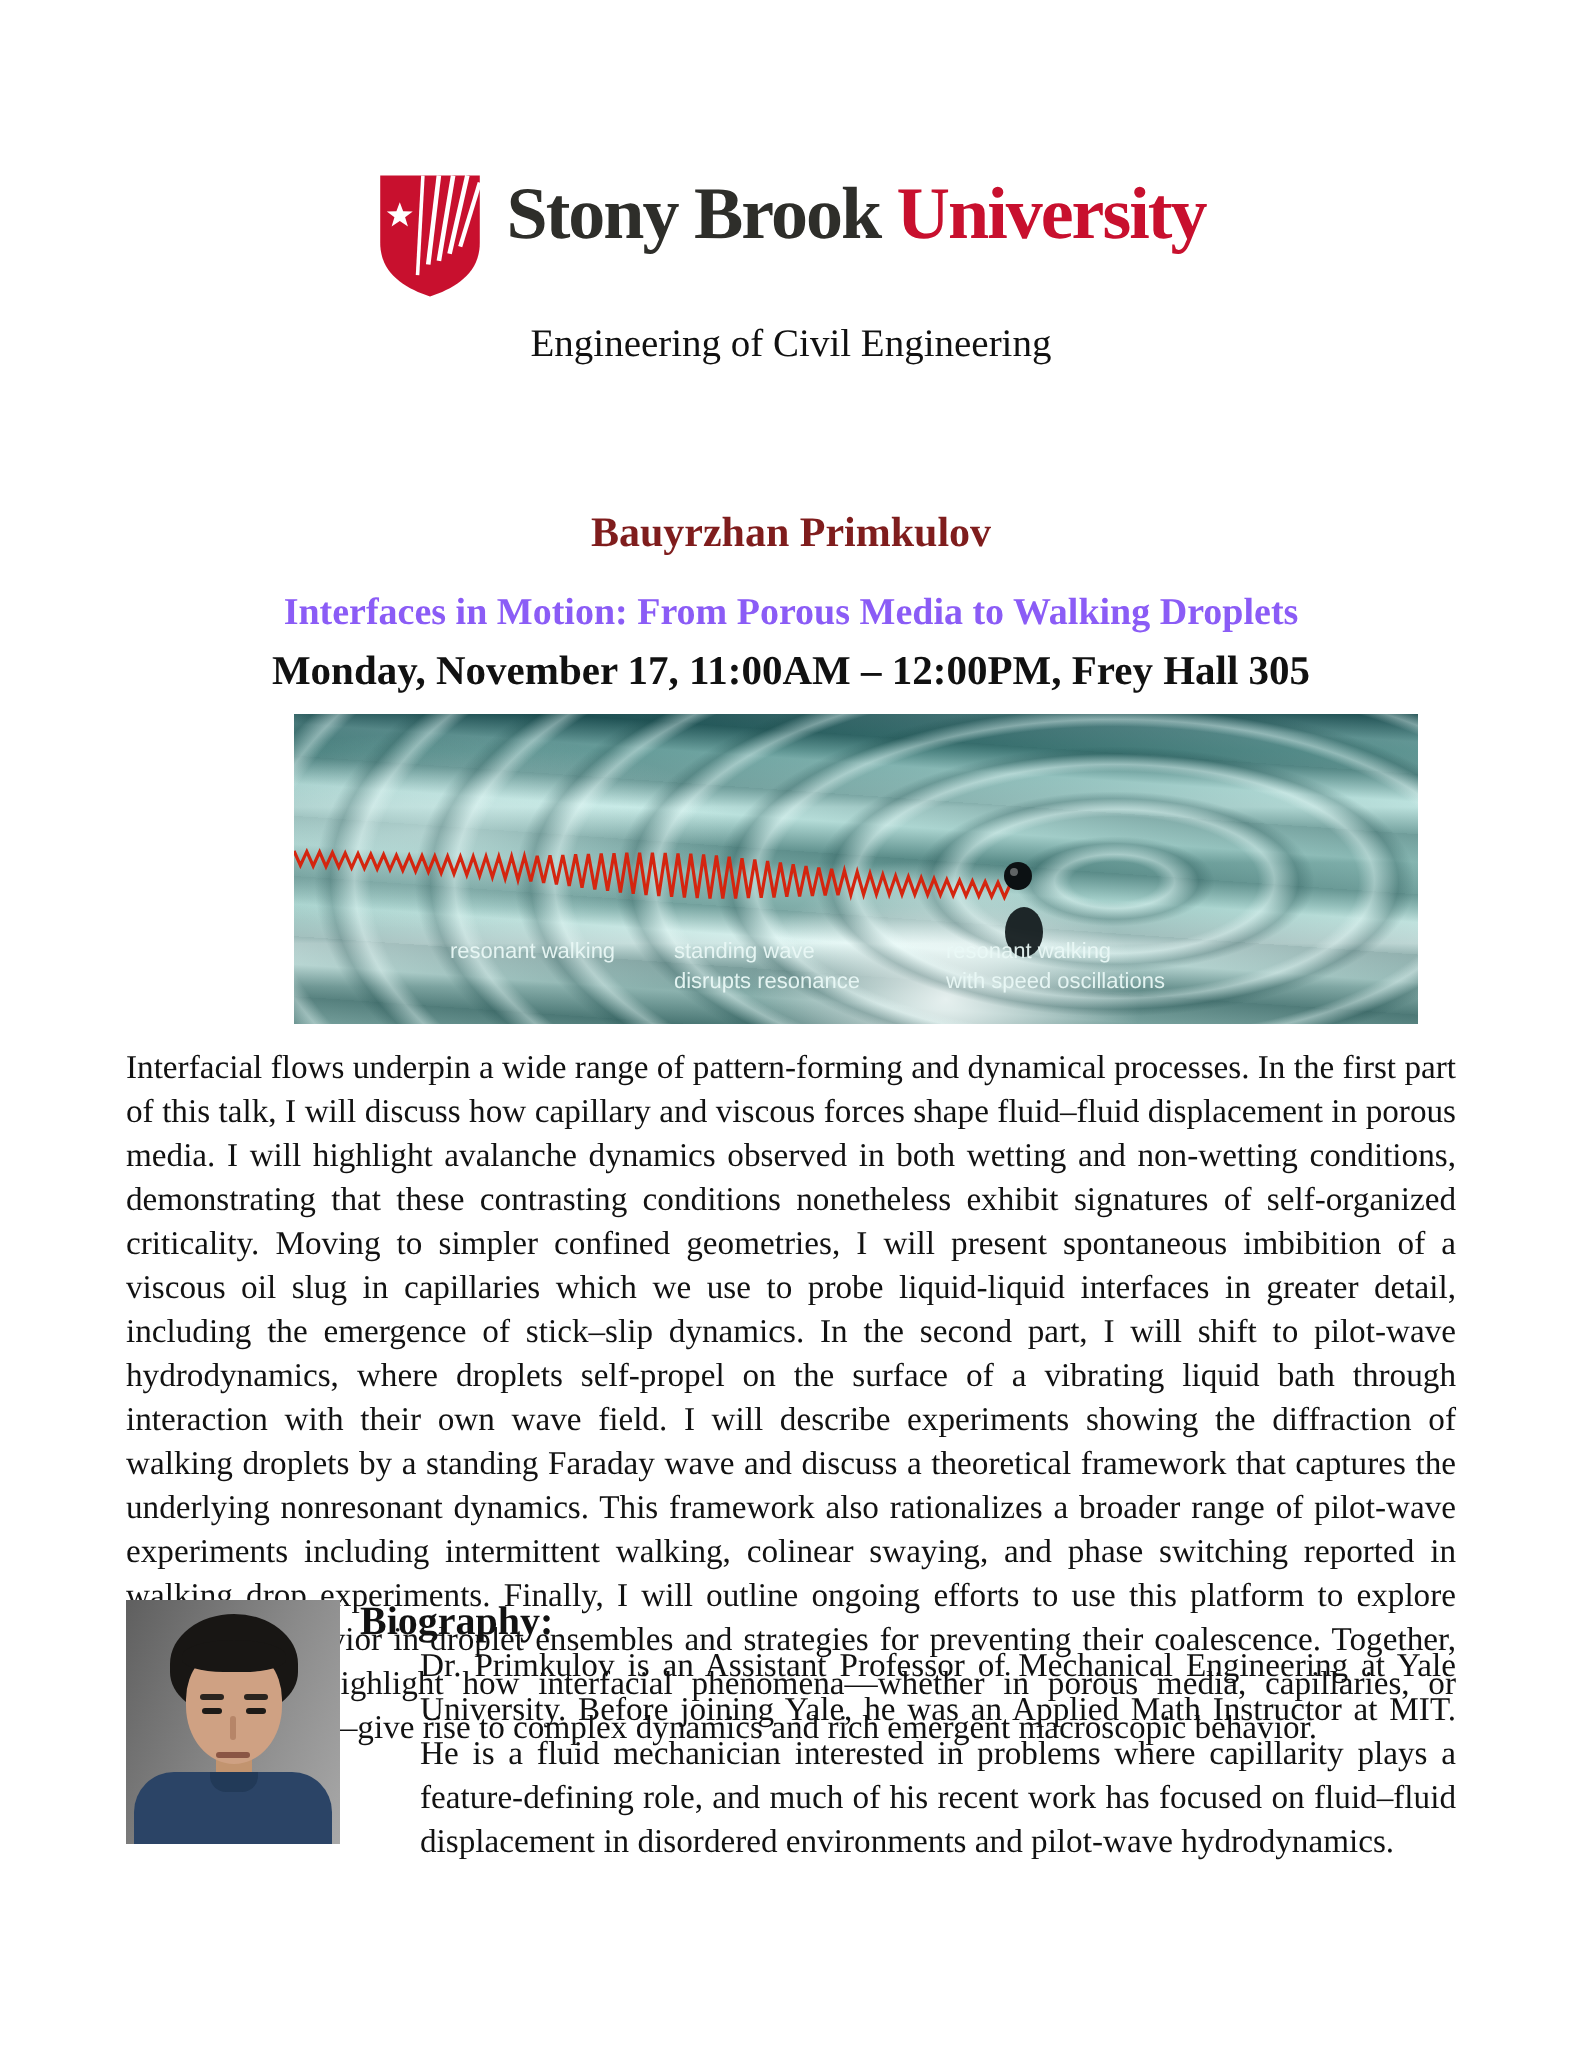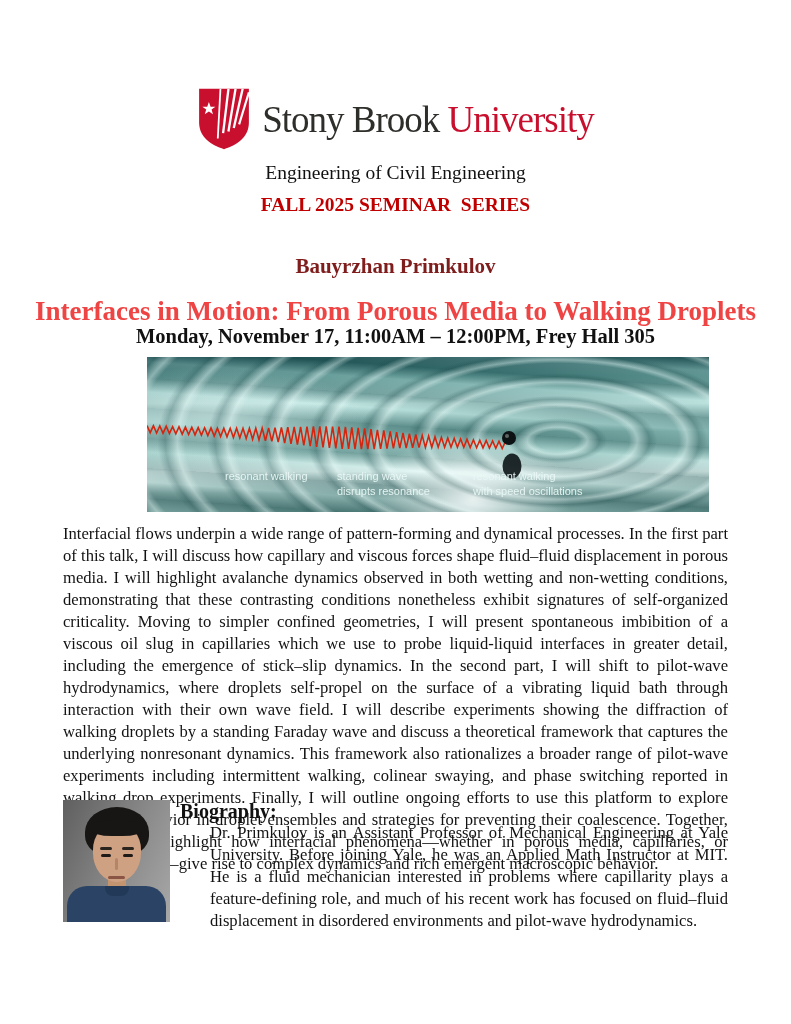--- a/index.html
+++ b/index.html
@@ -9,35 +9,35 @@
     font-family: "Liberation Serif", serif;
     color: #1b1b1b;
     position: relative;
     overflow: hidden;
   }
   .page { position: absolute; inset: 0; background: #fff; }
 
   
   .logo-row {
     position: absolute; top: 86px; left: 0; width: 100%; height: 66px;
-    display: flex; justify-content: center; align-items: center; gap: 11px;
+    display: flex; justify-content: center; align-items: flex-start; gap: 11px; font-weight: bold;
   }
   .shield { width: 54px; height: 64px; display: block; }
   .wordmark { font-size: 37px; letter-spacing: -1px; white-space: pre; }
   .wordmark .stony { color: #2e2e2a; }
   .wordmark .univ  { color: #c8102e; }
 
   
   .cline { position: absolute; left: 0; width: 100%; text-align: center; }
   .dept       { top: 162px; font-size: 19.5px; color: #111; }
   .series     { top: 194px; font-size: 19.5px; font-weight: bold; color: #c00000; white-space: pre; }
   .speaker    { top: 226px; font-size: 21px;   font-weight: bold; color: #7f1d1d; margin-top: 28px; }
   .affil1     { top: 253px; font-size: 17px; }
   .affil2     { top: 272px; font-size: 17px; }
-  .talk-title { top: 296px; font-size: 27px; font-weight: bold; color: #ef4444; }
+  .talk-title { top: 296px; font-size: 19px; font-weight: bold; color: #8b5cf6; }
   .talk-when  { top: 325px; font-size: 20.5px; font-weight: bold; color: #111; }
 
   
   .hero {
     position: absolute; top: 357px; left: 147px; width: 562px; height: 155px;
     overflow: hidden;
     background-color: #5d9b96;
     background-image:
       repeating-radial-gradient(ellipse 300px 135px at 73% 54%,
         rgba(255,255,255,0) 0px, rgba(255,255,255,0) 22px,
@@ -105,21 +105,20 @@
       <path d="M35 2 L29 52" stroke="#ffffff" stroke-width="2.6" fill="none"></path>
       <path d="M43 2 L35 50" stroke="#ffffff" stroke-width="2.6" fill="none"></path>
       <path d="M51 2 L41 46" stroke="#ffffff" stroke-width="2.6" fill="none"></path>
       <path d="M58 6 L47 42" stroke="#ffffff" stroke-width="2.4" fill="none"></path>
       <polygon fill="#ffffff" points="13,17 14.9,22.1 20.3,22.2 16,25.4 17.6,30.6 13,27.5 8.4,30.6 10,25.4 5.7,22.2 11.1,22.1"></polygon>
     </svg>
     <div class="wordmark"><span class="stony">Stony Brook </span><span class="univ">University</span></div>
   </div>
 
   <div class="cline dept">Engineering of Civil Engineering</div>
-  <div class="cline series">FALL 2025 SEMINAR  SERIES</div>
   <div class="cline speaker">Bauyrzhan Primkulov</div>
   <div class="cline talk-title">Interfaces in Motion: From Porous Media to Walking Droplets</div>
   <div class="cline talk-when">Monday, November 17, 11:00AM – 12:00PM, Frey Hall 305</div>
 
   <figure class="hero">
     <svg class="wave-svg" viewBox="0 0 502 155" width="502" height="155" aria-hidden="true">
       <polyline id="red-wave" fill="none" stroke="#d4250f" stroke-width="1.6" points="0.0,68.5 3.2,75.7 6.4,68.8 9.6,76.0 12.8,69.0 16.0,76.3 19.2,69.3 22.4,76.6 25.6,69.6 28.8,76.9 32.0,69.8 35.2,77.2 38.4,70.1 41.6,77.5 44.8,70.3 48.0,77.9 51.2,70.6 54.4,78.2 57.6,70.8 60.8,78.6 64.0,70.9 67.2,79.0 70.4,71.1 73.6,79.5 76.8,71.2 80.0,79.9 83.2,71.3 86.4,80.5 89.6,71.3 92.8,81.0 96.0,71.3 99.2,81.6 102.4,71.3 105.6,82.3 108.8,71.2 112.0,82.9 115.2,71.1 118.4,83.7 121.6,70.9 124.8,84.4 128.0,70.7 131.2,85.2 134.4,70.5 137.6,86.0 140.8,70.2 144.0,86.9 147.2,70.0 150.4,87.7 153.6,69.8 156.8,88.4 160.0,69.6 163.2,89.2 166.4,69.4 169.6,89.9 172.8,69.4 176.0,90.5 179.2,69.4 182.4,91.0 185.6,69.5 188.8,91.4 192.0,69.7 195.2,91.8 198.4,69.9 201.6,92.0 204.8,70.3 208.0,92.2 211.2,70.8 214.4,92.2 217.6,71.4 220.8,92.2 224.0,72.1 227.2,92.0 230.4,72.8 233.6,91.9 236.8,73.5 240.0,91.7 243.2,74.3 246.4,91.4 249.6,75.1 252.8,91.2 256.0,76.0 259.2,91.0 262.4,76.8 265.6,90.7 268.8,77.5 272.0,90.6 275.2,78.3 278.4,90.4 281.6,79.0 284.8,90.3 288.0,79.7 291.2,90.2 294.4,80.3 297.6,90.2 300.8,80.9 304.0,90.2 307.2,81.4 310.4,90.3 313.6,81.9 316.8,90.4 320.0,82.3 323.2,90.5 326.4,82.8 329.6,90.7 332.8,83.2 336.0,90.9 339.2,83.5 342.4,91.1 345.6,83.9 348.8,91.3 352.0,84.2 355.2,91.6 358.4,84.5"></polyline>
       <circle cx="362" cy="81" r="7" fill="#0c1113"></circle>
       <circle cx="360" cy="79" r="2" fill="rgba(255,255,255,0.35)"></circle>
       <ellipse cx="365" cy="109" rx="9.5" ry="12.5" fill="#10181a" opacity="0.92"></ellipse>

